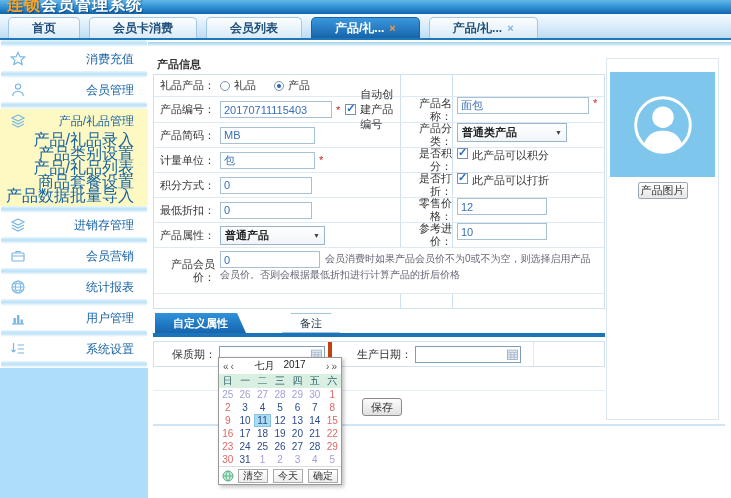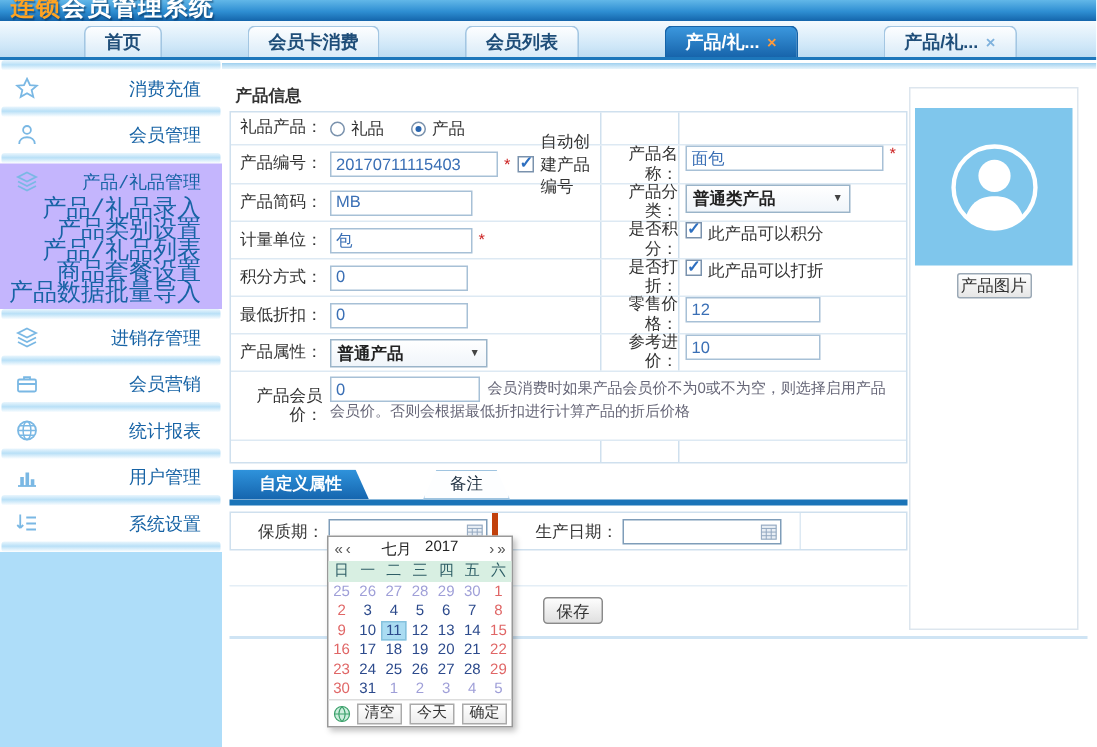--- a/index.html
+++ b/index.html
@@ -11,39 +11,39 @@
     background: linear-gradient(180deg, #62b7e8 0%, #2e8ed2 55%, #1465ab 100%); overflow: hidden; }
   .apptitle { position: absolute; left: 7px; top: -5px; font-size: 16px; font-weight: bold;
     letter-spacing: 1px; white-space: nowrap; text-shadow: 1px 1px 1px rgba(0,40,80,.55); }
   .apptitle .t1 { color: #ffa321; }
   .apptitle .t2 { color: #ffffff; }
 
   
   .tabbar { position: absolute; left: 0; top: 14px; width: 731px; height: 26px;
     background: linear-gradient(180deg, #f4fafe 0%, #cfe7f8 70%, #bddcf2 100%);
     border-bottom: 2px solid #1d77bb; display: flex; align-items: flex-end; padding-left: 8px; }
-  .tab { height: 21px; line-height: 21px; padding: 0 13px; margin-right: 9px; font-size: 12px;
+  .tab { height: 21px; line-height: 21px; padding: 0 23px; margin-right: 9px; font-size: 12px;
     font-weight: bold; color: #1f4e79; background: linear-gradient(180deg, #fdfeff, #d9ebf8);
-    border: 1px solid #a3c6e2; border-bottom: none; border-radius: 5px 5px 0 0; white-space: nowrap; cursor: pointer; margin-left: 48px; }
+    border: 1px solid #a3c6e2; border-bottom: none; border-radius: 5px 5px 0 0; white-space: nowrap; cursor: pointer; }
   .tab.active { background: linear-gradient(180deg, #3b97dd, #1764ab); color: #fff; border-color: #1563a8; }
   .tabx { margin-left: 5px; font-size: 11px; color: #7fb2dd; }
   .tab.active .tabx { color: #ff9a3c; }
   .tabline { position: absolute; left: 0; top: 42px; width: 731px; height: 4px;
     background: linear-gradient(180deg, #9fd0ef, #e9f5fc); }
 
   
   .sidebar { position: absolute; left: 0; top: 40px; width: 148px; height: 458px; background: #fff;
     display: flex; flex-direction: column; }
   .sdiv { height: 7px; background: linear-gradient(180deg, #eaf6fd 0%, #b9e0f7 45%, #ffffff 100%);
     border-radius: 2px; margin: 0 1px; }
   .sitem { height: 24px; display: flex; align-items: center; cursor: pointer; }
   .sicon { width: 16px; height: 16px; margin-left: 10px; flex: 0 0 16px; }
   .sicon svg { width: 16px; height: 16px; }
   .slbl { flex: 1; text-align: right; padding-right: 14px; font-size: 12px; color: #1763a5; }
-  .sgroup { background: #c4b5fd; font-family: Liberation Mono, monospace; }
+  .sgroup { background: #fef9c3; }
   .ssub { height: 14px; line-height: 14px; text-align: right; padding-right: 14px; font-size: 16px;
     color: #1763a5; cursor: pointer; }
   .sgroup .ssub:last-child { padding-bottom: 3px; height: 17px; }
   .sfill { flex: 1; background: #aeddf9; }
 
   
   .main { position: absolute; left: 153px; top: 56px; width: 452px; }
   .section-title { height: 18px; line-height: 16px; padding-left: 4px; font-size: 11px;
     font-weight: bold; color: #333; }
   .ftable { border: 1px solid #cfe0ee; background: #fff; }

